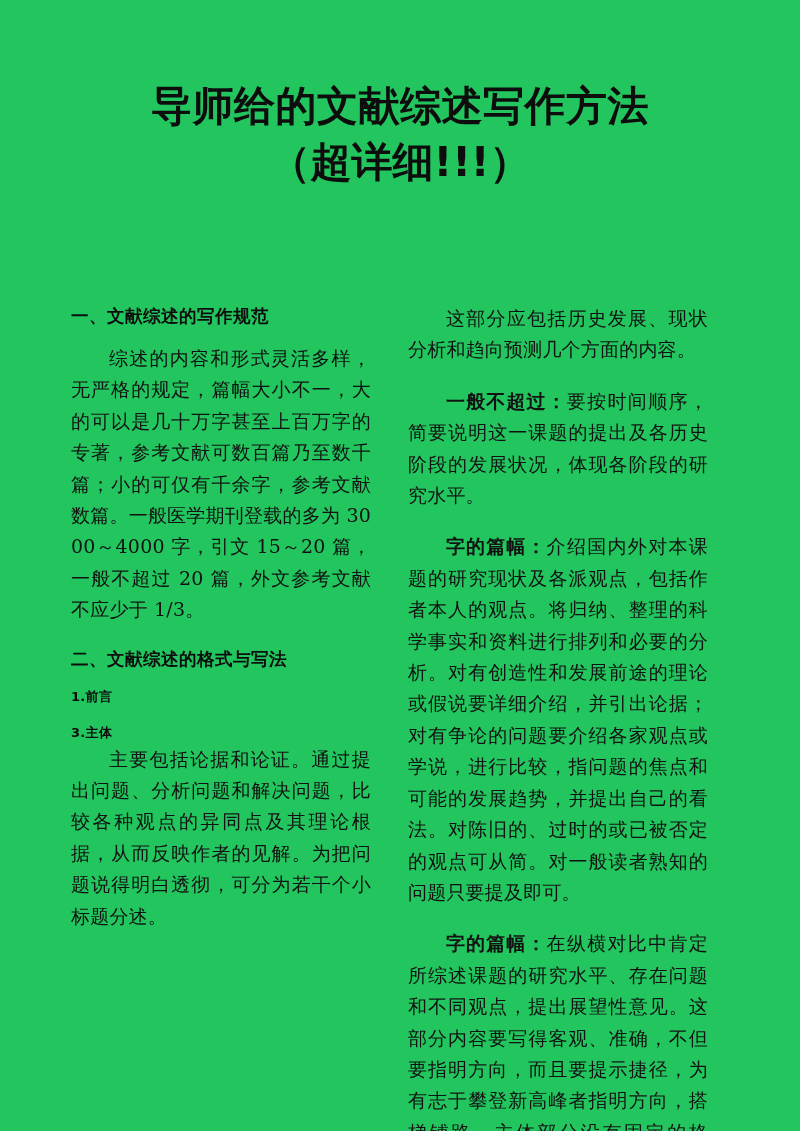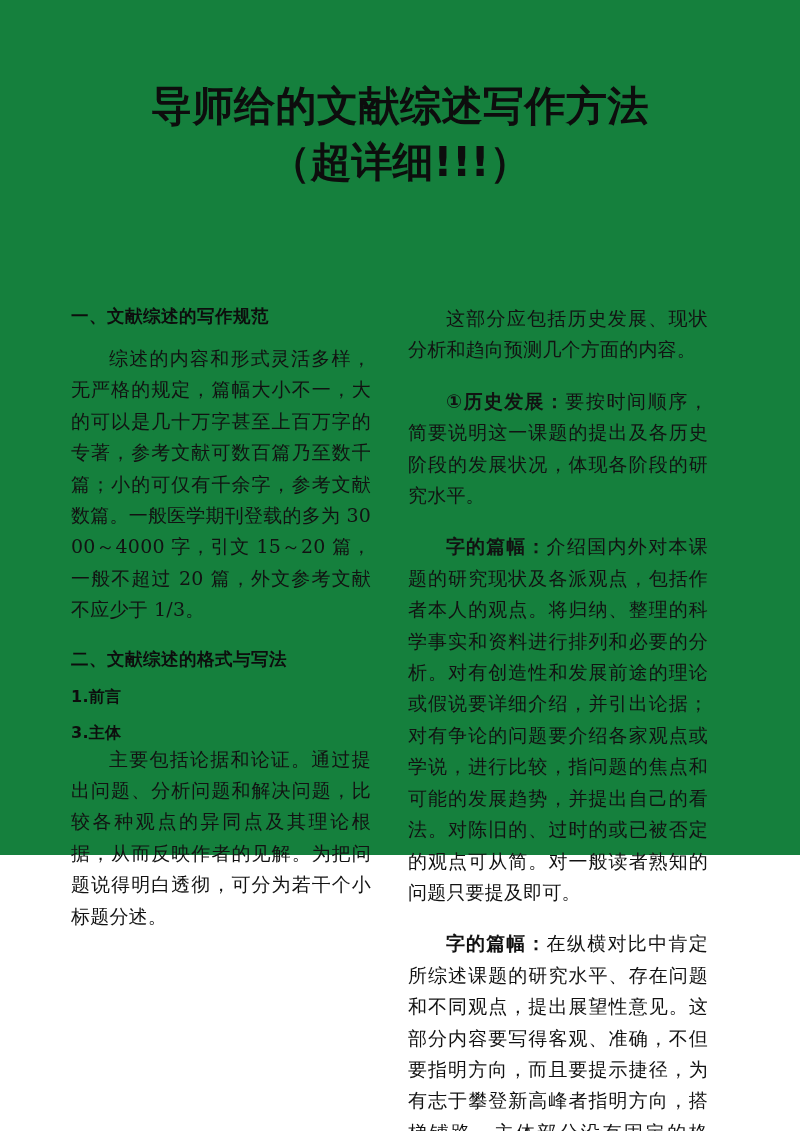--- a/index.html
+++ b/index.html
@@ -12,22 +12,22 @@
     height: 1131px;
     overflow: hidden;
     font-family: "DejaVu Serif", "Liberation Serif", serif;
     color: #111111;
     -webkit-font-smoothing: antialiased;
   }
 
   .page {
     position: relative;
     width: 800px;
-    height: 855px;
-    background: #15803d;
+    height: 1131px;
+    background: #22c55e;
     box-sizing: border-box;
     padding-left: 21px;
   }
 
   
   .doc-title {
     margin: 0;
     padding: 0;
     position: absolute;
     top: 78px;
@@ -78,21 +78,21 @@
     white-space: nowrap;
   }
   .sec-heading.second {
     margin-top: 20px;
   }
 
   
   .sub-heading {
     font-family: "DejaVu Sans", "Liberation Sans", sans-serif;
     font-weight: 700;
-    font-size: 16px;
+    font-size: 13px;
     line-height: 22px;
     color: #0d0d0d;
     margin: 14px 0 0 0;
     letter-spacing: 0.3px;
   }
 
   
   p.para {
     margin: 0;
     font-family: "DejaVu Serif", "Liberation Serif", serif;
@@ -157,21 +157,21 @@
 
       <div class="sub-heading">3.主体</div>
 
       <p class="para indent">主要包括论据和论证。通过提出问题、分析问题和解决问题，比较各种观点的异同点及其理论根据，从而反映作者的见解。为把问题说得明白透彻，可分为若干个小标题分述。</p>
     </div>
 
     <div class="col col-right clip">
 
       <p class="para indent">这部分应包括历史发展、现状分析和趋向预测几个方面的内容。</p>
 
-      <p class="para indent"><span class="lead">①历史发展：</span><span>要按时间顺序，简要说明这一课题的提出及各历史阶段的发展状况，体现各阶段的研究水平。</span></p>
+      <p class="para indent"><span class="lead">一般不超过：</span><span>要按时间顺序，简要说明这一课题的提出及各历史阶段的发展状况，体现各阶段的研究水平。</span></p>
 
       <p class="para indent"><span class="lead">字的篇幅：</span><span>介绍国内外对本课题的研究现状及各派观点，包括作者本人的观点。将归纳、整理的科学事实和资料进行排列和必要的分析。对有创造性和发展前途的理论或假说要详细介绍，并引出论据；对有争论的问题要介绍各家观点或学说，进行比较，指问题的焦点和可能的发展趋势，并提出自己的看法。对陈旧的、过时的或已被否定的观点可从简。对一般读者熟知的问题只要提及即可。</span></p>
 
       <p class="para indent"><span class="lead">字的篇幅：</span><span>在纵横对比中肯定所综述课题的研究水平、存在问题和不同观点，提出展望性意见。这部分内容要写得客观、准确，不但要指明方向，而且要提示捷径，为有志于攀登新高峰者指明方向，搭梯铺路。主体部分没有固定的格式，有的按问题发展历史依年代顺序介绍，也有按问题的现状加以阐述</span></p>
     </div>
 
   </div>
 </div>
 
 </body></html>

